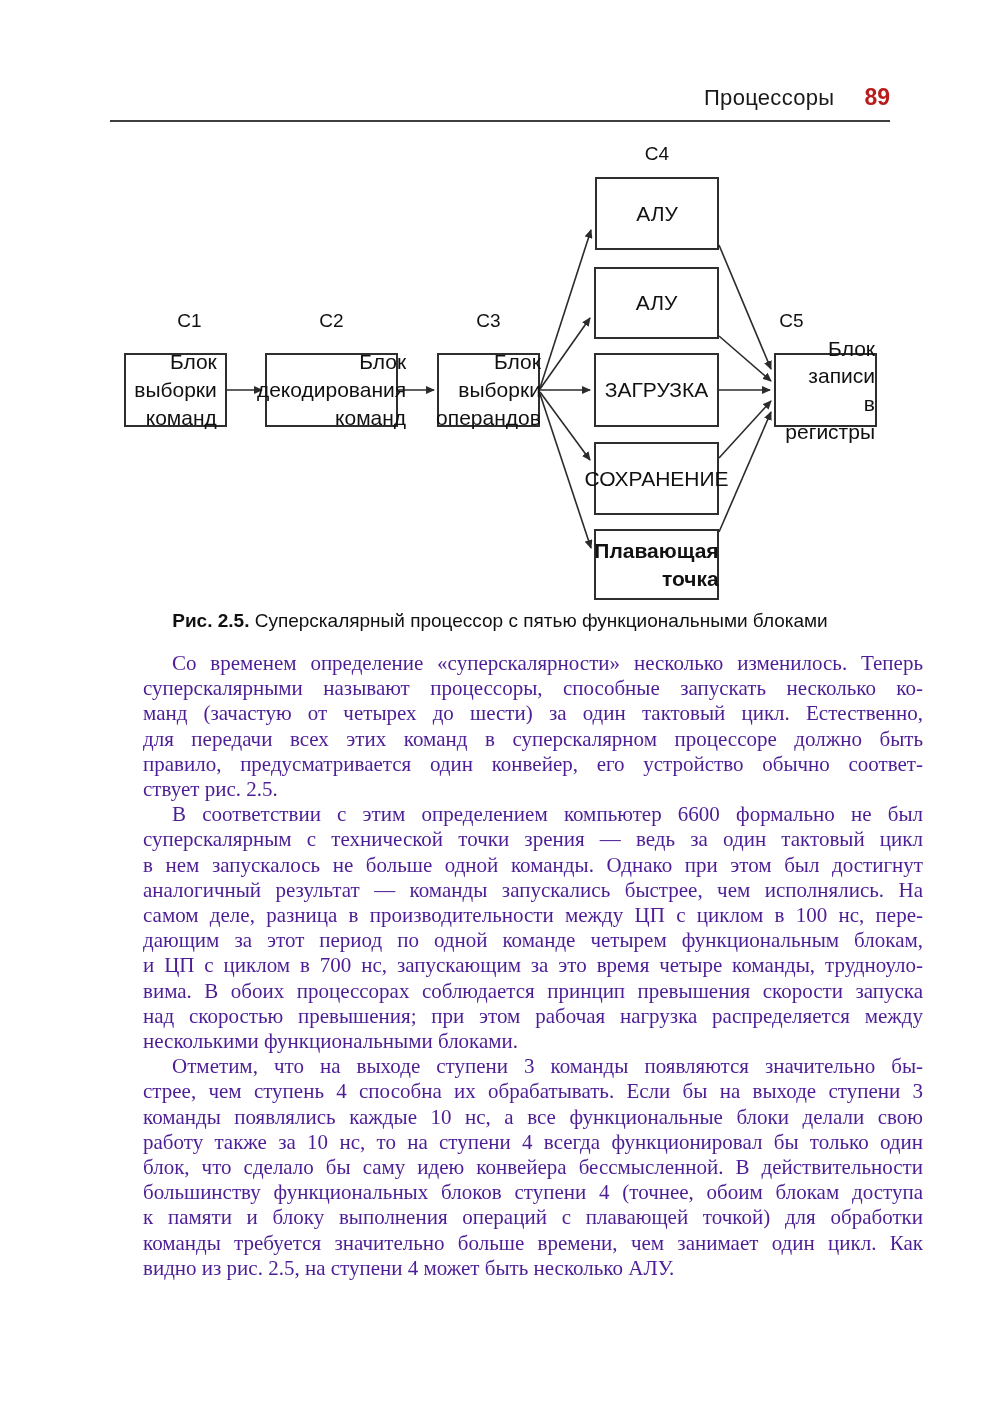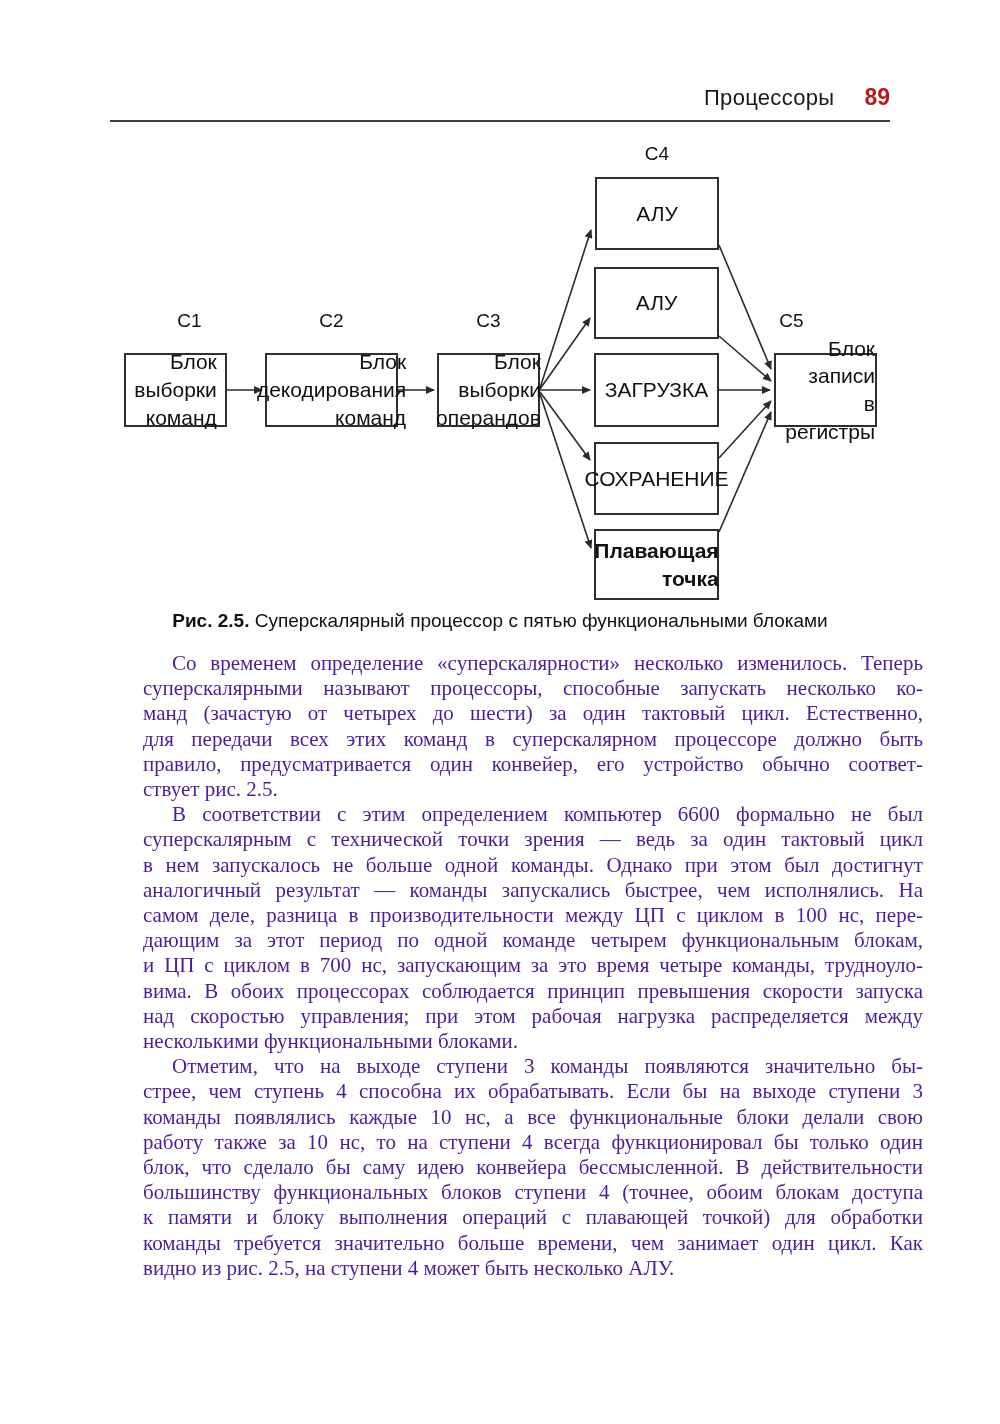--- a/index.html
+++ b/index.html
@@ -133,21 +133,21 @@
       </div>
     <div class="para">
         <div class="bl first">В соответствии с этим определением компьютер 6600 формально не был</div>
         <div class="bl">суперскалярным с технической точки зрения — ведь за один тактовый цикл</div>
         <div class="bl">в нем запускалось не больше одной команды. Однако при этом был достигнут</div>
         <div class="bl">аналогичный результат — команды запускались быстрее, чем исполнялись. На</div>
         <div class="bl">самом деле, разница в производительности между ЦП с циклом в 100 нс, пере-</div>
         <div class="bl">дающим за этот период по одной команде четырем функциональным блокам,</div>
         <div class="bl">и ЦП с циклом в 700 нс, запускающим за это время четыре команды, трудноуло-</div>
         <div class="bl">вима. В обоих процессорах соблюдается принцип превышения скорости запуска</div>
-        <div class="bl">над скоростью управления; при этом рабочая нагрузка распределяется между</div>
+        <div class="bl">над скоростью превышения; при этом рабочая нагрузка распределяется между</div>
         <div class="bl last">несколькими функциональными блоками.</div>
       </div>
     <div class="para">
         <div class="bl first">Отметим, что на выходе ступени 3 команды появляются значительно бы-</div>
         <div class="bl">стрее, чем ступень 4 способна их обрабатывать. Если бы на выходе ступени 3</div>
         <div class="bl">команды появлялись каждые 10 нс, а все функциональные блоки делали свою</div>
         <div class="bl">работу также за 10 нс, то на ступени 4 всегда функционировал бы только один</div>
         <div class="bl">блок, что сделало бы саму идею конвейера бессмысленной. В действительности</div>
         <div class="bl">большинству функциональных блоков ступени 4 (точнее, обоим блокам доступа</div>
         <div class="bl">к памяти и блоку выполнения операций с плавающей точкой) для обработки</div>

